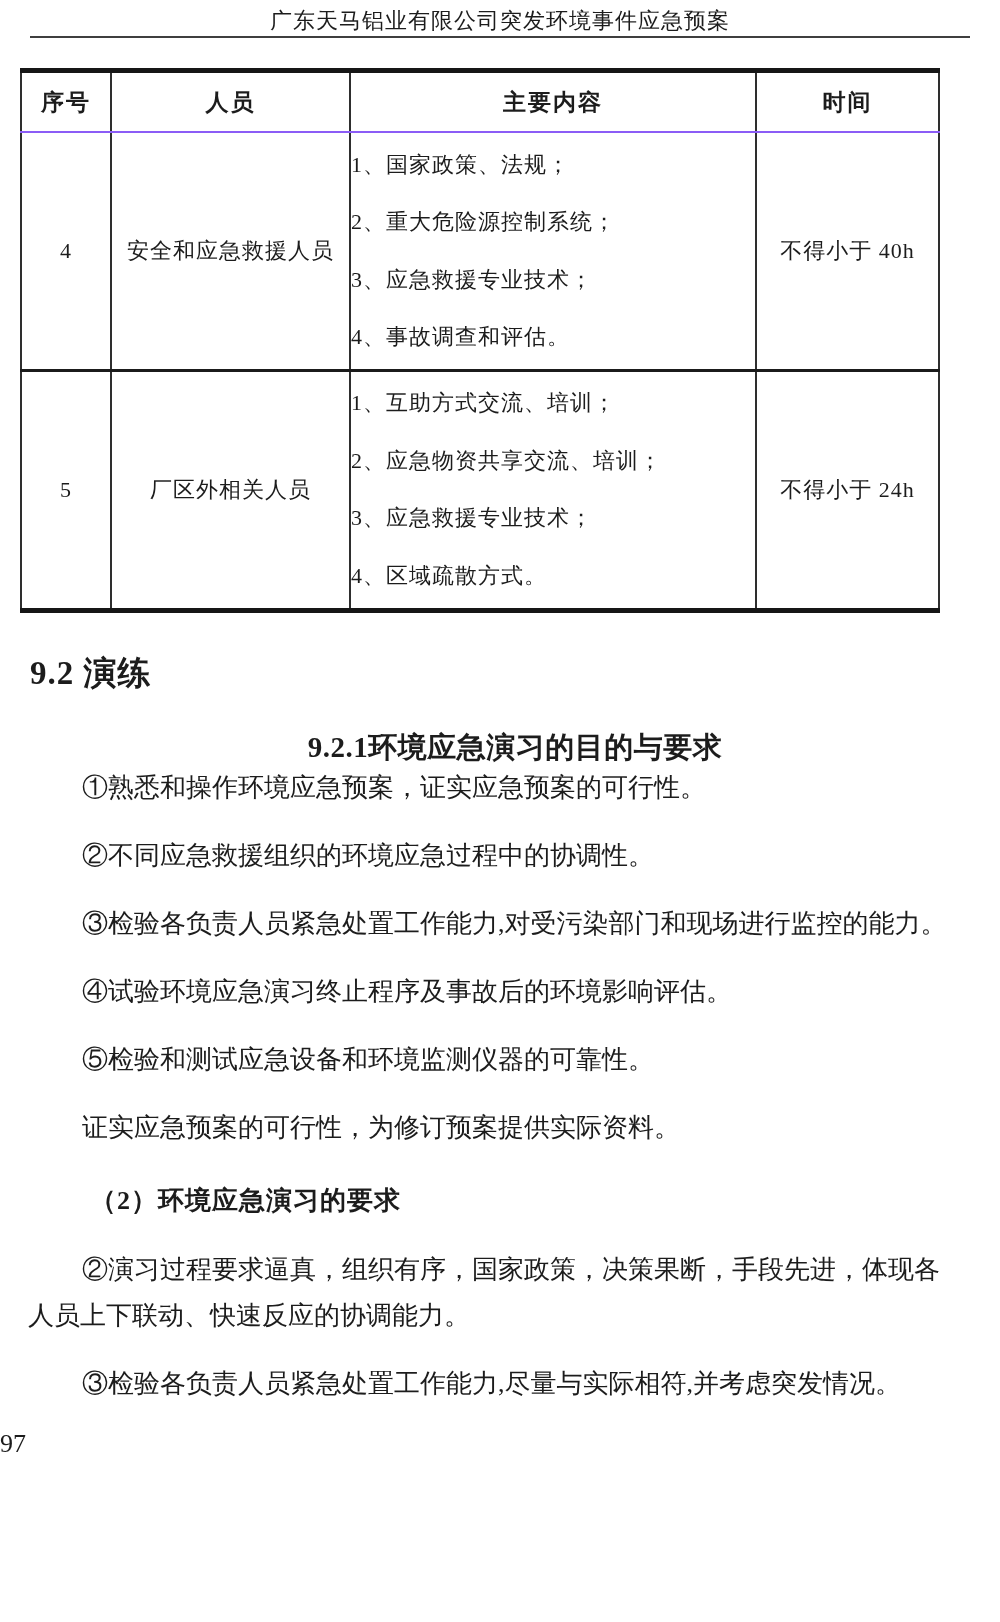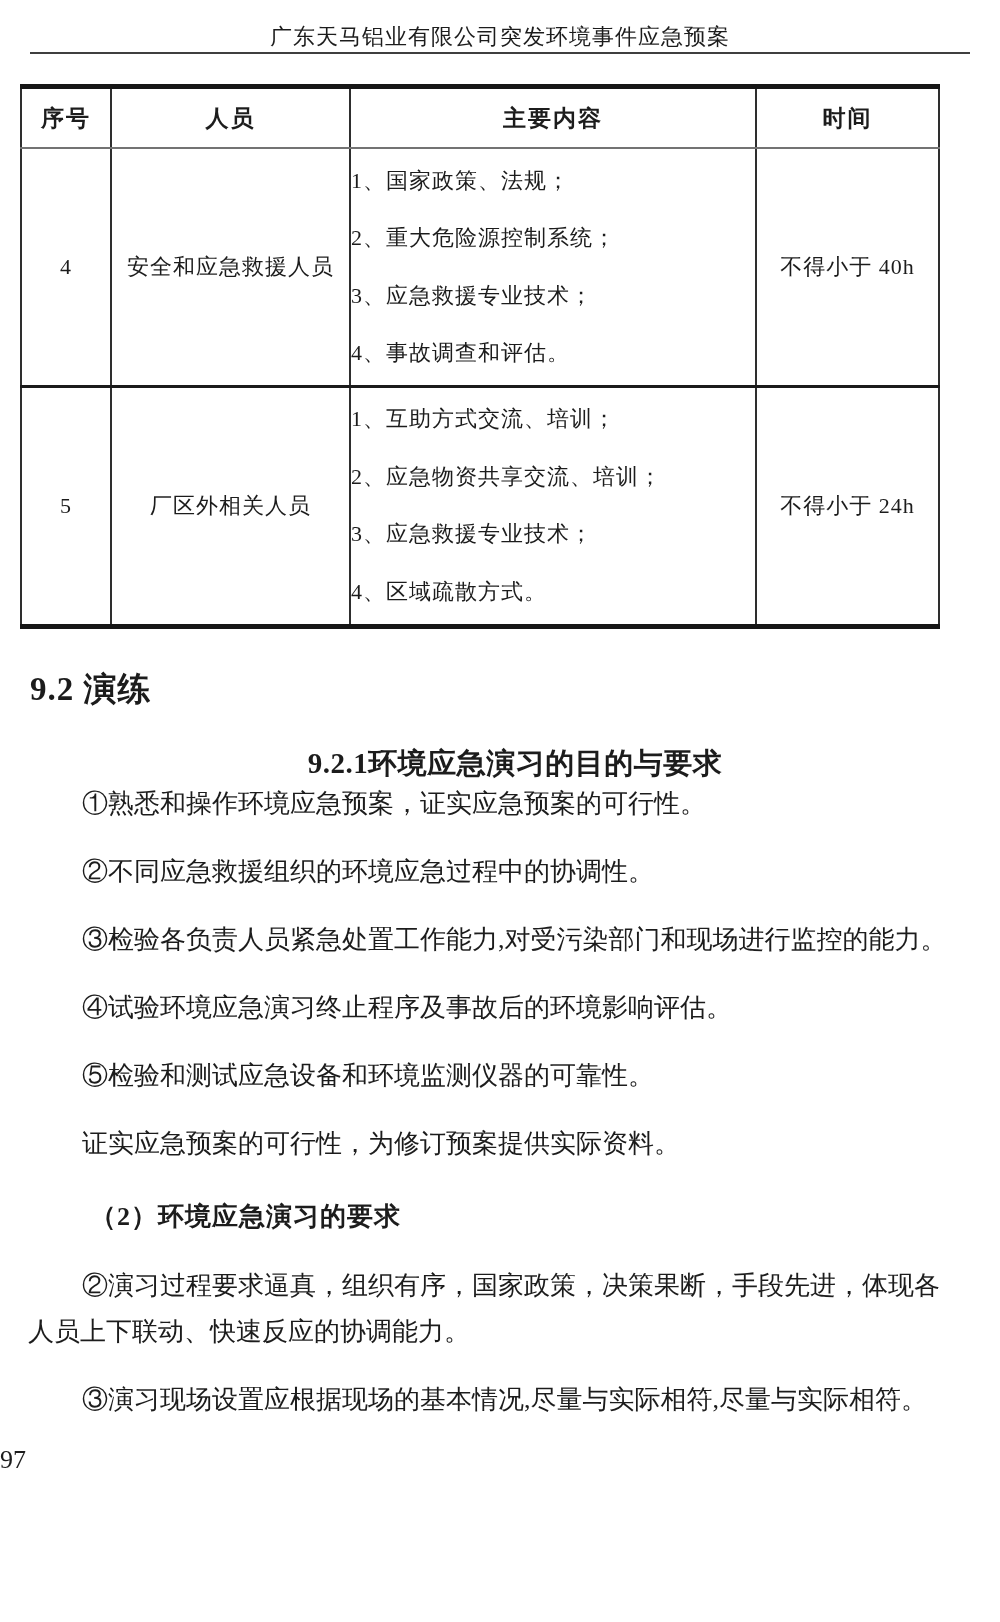--- a/index.html
+++ b/index.html
@@ -7,42 +7,42 @@
     position:relative;
     width:1000px; height:1622px;
     margin:0 auto;
     background:#ffffff;
     color:#1c1c1c;
     font-family:"Liberation Serif","DejaVu Serif",serif;
     overflow:hidden;
   }
 
   
-  .doc-header { padding-top:24px; text-align:center; }
+  .doc-header { padding-top:8px; text-align:center; }
   .doc-header .title { font-size:22px; line-height:26px; letter-spacing:1px; }
   .header-rule { height:0; border-bottom:2px solid #3f3f3f; margin:2px 30px 0 30px; }
 
   
   table.training {
     border-collapse:collapse; table-layout:fixed;
     width:918px; margin:30px 0 0 20px;
     border-top:5px solid #161616;
     border-bottom:5px solid #161616;
     border-left:2px solid #2e2e2e;
     border-right:2px solid #2e2e2e;
   }
   table.training th, table.training td {
     border-left:2px solid #2e2e2e;
     vertical-align:middle;
     padding:0;
   }
   table.training th:first-child, table.training td:first-child { border-left:none; }
   table.training thead th {
     height:58px; font-size:23px; font-weight:bold; text-align:center;
-    border-bottom:2px solid #737373; letter-spacing:2px;
+    border-bottom:2px solid #8b5cf6; letter-spacing:2px;
   }
   tr.row-a { height:238px; border-bottom:3px solid #1b1b1b; }
   tr.row-b { height:240px; }
   td.c-no, td.c-person, td.c-time { text-align:center; font-size:22px; letter-spacing:1px; }
   td.c-content { padding:4px 6px 4px 14px; }
   .content-list {
     height:230px; display:flex; flex-direction:column; justify-content:space-around;
   }
   .content-list p { margin:0; font-size:22px; line-height:26px; letter-spacing:1px; }
 
@@ -127,20 +127,20 @@
   <div class="body-text">
     <p class="item">①熟悉和操作环境应急预案，证实应急预案的可行性。</p>
     <p class="item">②不同应急救援组织的环境应急过程中的协调性。</p>
     <p class="item">③检验各负责人员紧急处置工作能力,对受污染部门和现场进行监控的能力。</p>
     <p class="item">④试验环境应急演习终止程序及事故后的环境影响评估。</p>
     <p class="item">⑤检验和测试应急设备和环境监测仪器的可靠性。</p>
     <p class="item">证实应急预案的可行性，为修订预案提供实际资料。</p>
 
     <h3>（2）环境应急演习的要求</h3>
     <p class="item wrap2">②演习过程要求逼真，组织有序，国家政策，决策果断，手段先进，体现各人员上下联动、快速反应的协调能力。</p>
-    <p class="item">③演习现场设置应根据现场的基本情况,尽量与实际相符,尽量与实际相符。</p>
+    <p class="item">③检验各负责人员紧急处置工作能力,尽量与实际相符,并考虑突发情况。</p>
   </div>
 
   <footer class="page-footer">
     <span class="num">97</span>
   </footer>
 
 </div>
 
 </body></html>

